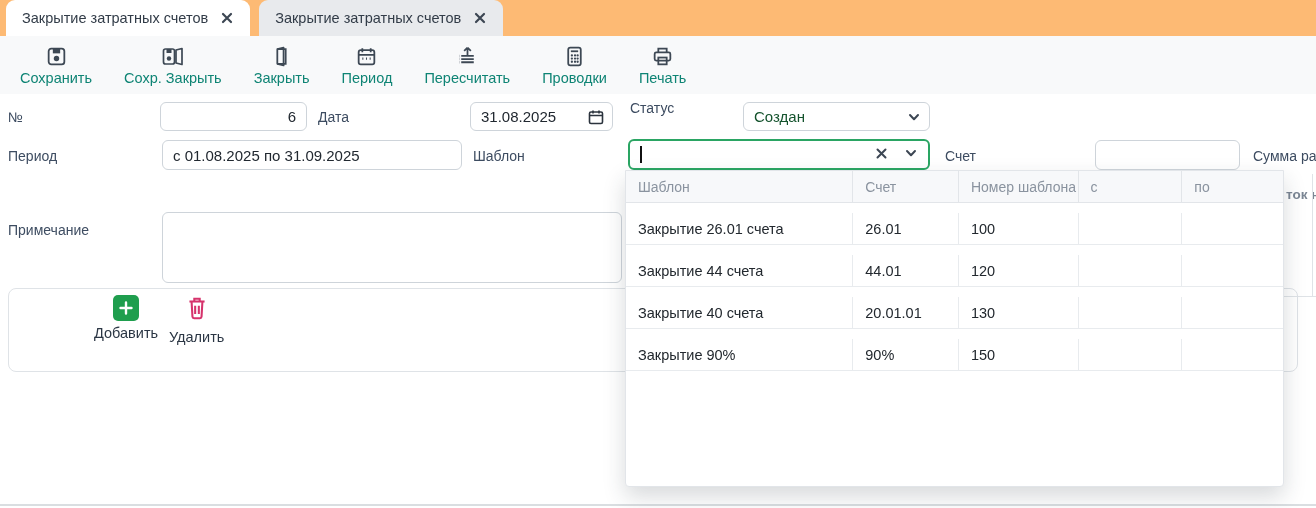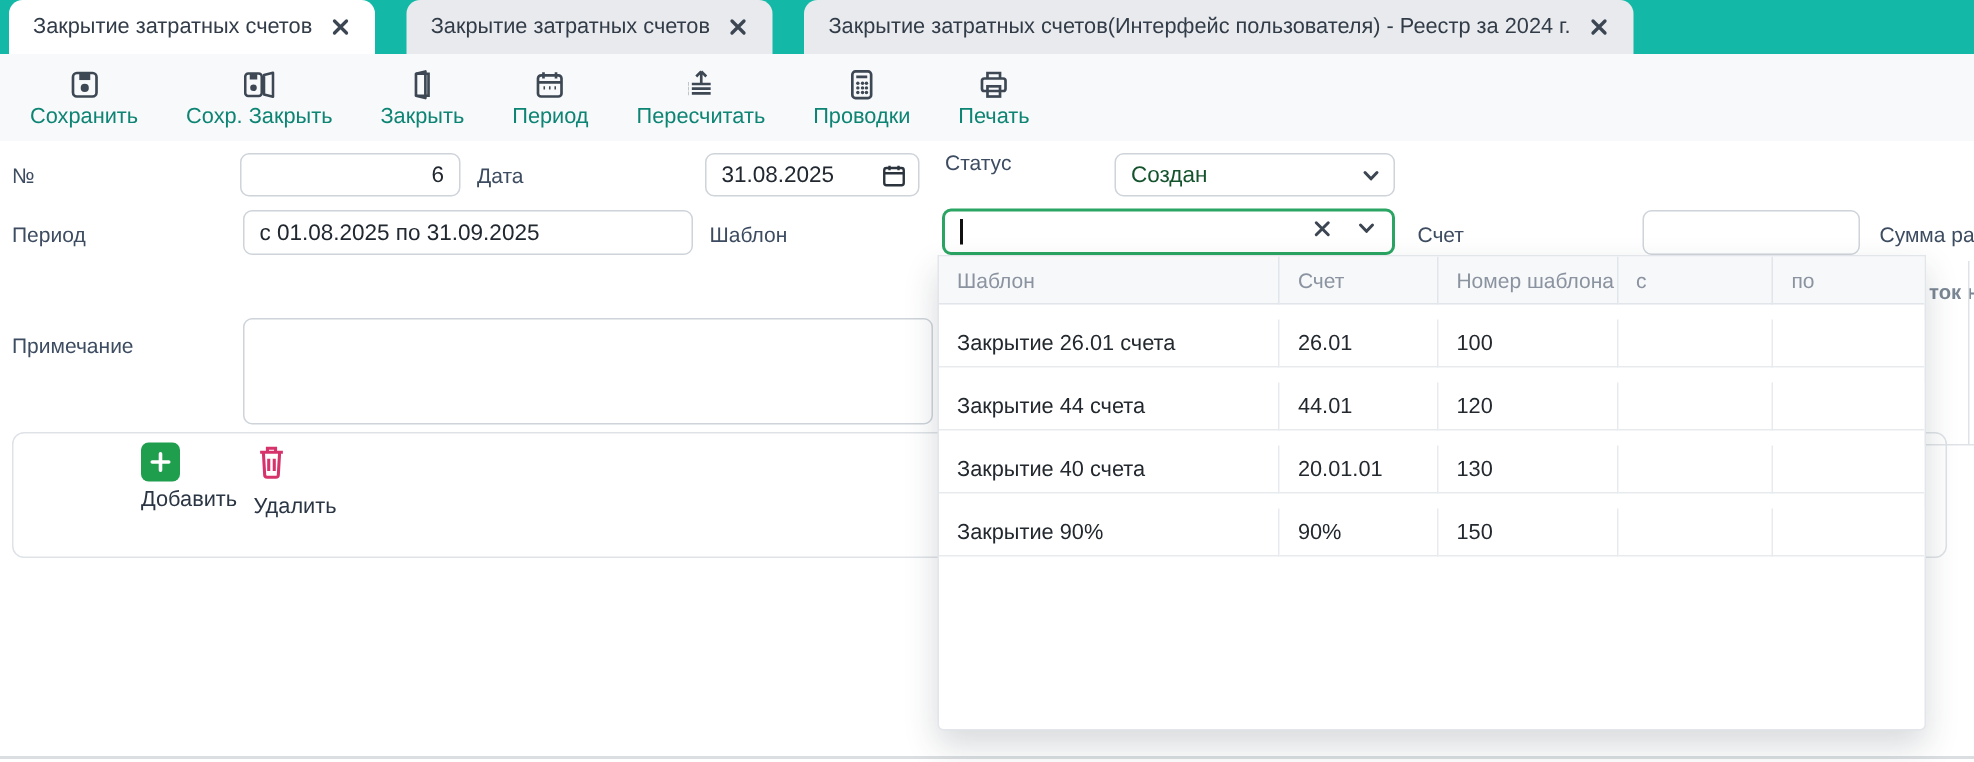--- a/index.html
+++ b/index.html
@@ -6,22 +6,22 @@
   html,body { background:#fff; }
   .screen {
     position:relative; width:1316px; height:508px; overflow:hidden;
     background:#ffffff; font-family:"Liberation Sans", sans-serif;
     color:#3d4c61;
   }
 
   
   .tabbar {
     position:absolute; left:0; top:0; width:1316px; height:36px;
-    background:#14b8a6; display:flex; align-items:stretch;
-    padding-left:6px; gap:21px;
+    background:#fdba74; display:flex; align-items:stretch;
+    padding-left:6px; gap:9px;
   }
   .tab {
     display:flex; align-items:center; gap:12px;
     padding:0 16px; border-radius:9px 9px 0 0;
     background:#e8eaed; cursor:default; white-space:nowrap;
   }
   .tab.active { background:#ffffff; }
   .tab-label { font-size:14.5px; color:#323c48; }
   .tab-close { display:flex; align-items:center; }
   .tab-close svg { display:block; }
@@ -64,21 +64,21 @@
   .note-area {
     position:absolute; background:#fff; border:1px solid #ced4da; border-radius:6px;
   }
 
   
   .footer-panel {
     position:absolute; left:8px; top:288px; width:1290px; height:84px;
     border:1px solid #dfe3e7; border-radius:8px; background:#fff;
   }
   .row-btn {
-    position:absolute; top:6px; display:flex; flex-direction:column; 
+    position:absolute; top:6px; display:flex; flex-direction:column; align-items:center;
     gap:4px; cursor:pointer;
   }
   .row-btn .lbl { font-size:14.5px; color:#2b3644; }
   .add-glyph {
     width:26px; height:26px; border-radius:5px; background:#1f9e4e;
     display:flex; align-items:center; justify-content:center;
   }
 
   
   .dropdown-panel {
@@ -116,28 +116,20 @@
     <div class="tab active">
       <span class="tab-label">Закрытие затратных счетов</span>
       <span class="tab-close">
         <svg width="14" height="14" viewBox="0 0 14 14">
             <path d="M3 3 L11 11 M11 3 L3 11" stroke="#3c4653" stroke-width="2.2" stroke-linecap="round"></path>
           </svg>
       </span>
     </div>
     <div class="tab">
       <span class="tab-label">Закрытие затратных счетов</span>
-      <span class="tab-close">
-        <svg width="14" height="14" viewBox="0 0 14 14">
-            <path d="M3 3 L11 11 M11 3 L3 11" stroke="#3c4653" stroke-width="2.2" stroke-linecap="round"></path>
-          </svg>
-      </span>
-    </div>
-    <div class="tab">
-      <span class="tab-label">Закрытие затратных счетов(Интерфейс пользователя) - Реестр за 2024 г.</span>
       <span class="tab-close">
         <svg width="14" height="14" viewBox="0 0 14 14">
             <path d="M3 3 L11 11 M11 3 L3 11" stroke="#3c4653" stroke-width="2.2" stroke-linecap="round"></path>
           </svg>
       </span>
     </div>
   </div>
 
   <div class="toolbar">
     <div class="tb-btn">

